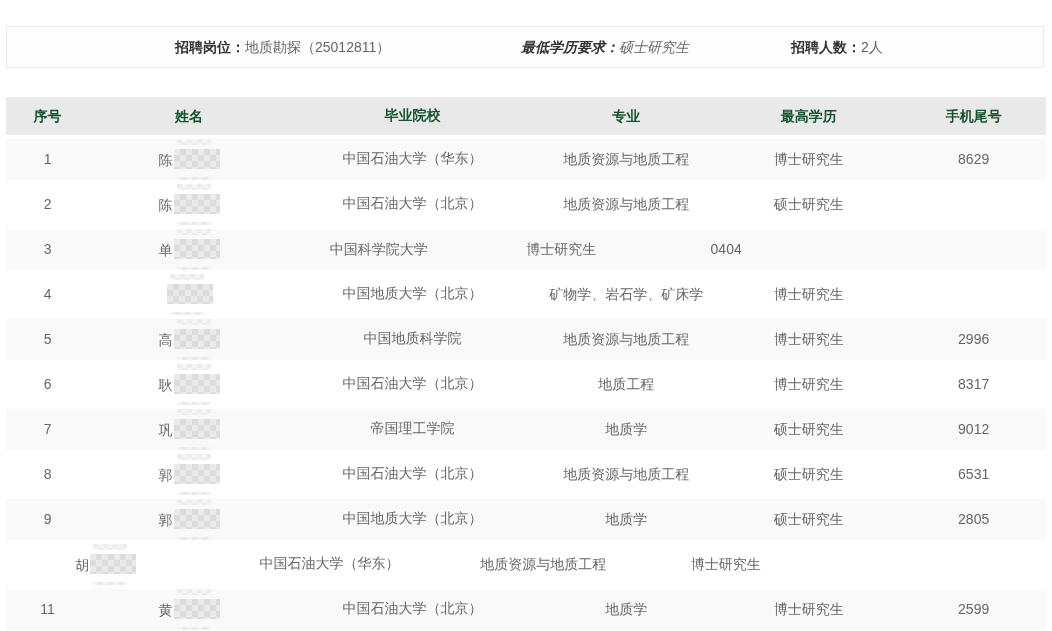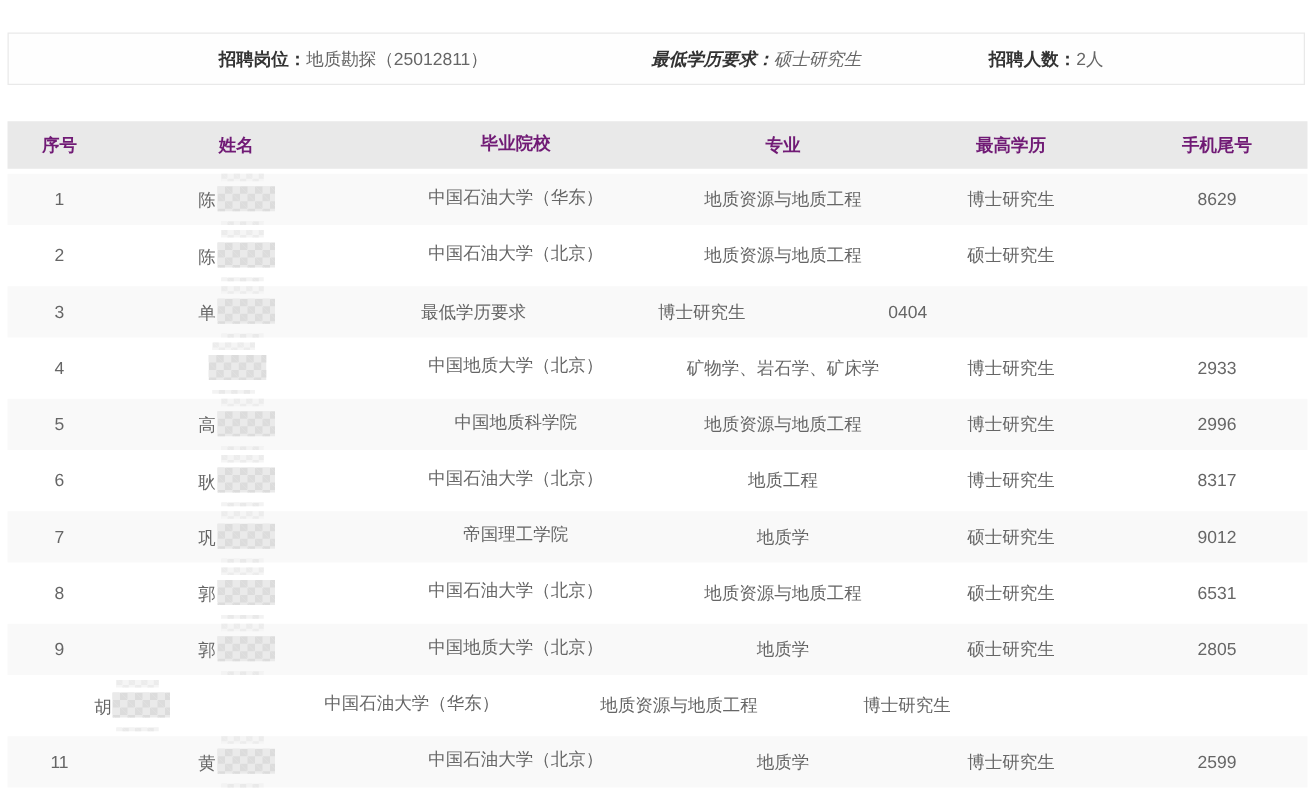--- a/index.html
+++ b/index.html
@@ -20,21 +20,21 @@
   .info-item .lbl{font-weight:bold;color:#333;}
   .info-item.pos1{left:168px;}
   .info-item.pos2{left:514px;font-style:italic;}
   .info-item.pos3{left:784px;}
   
   .table{
     position:absolute;left:6px;top:97px;width:1040px;
   }
   .thead{
     display:flex;height:38px;line-height:38px;background:#e9e9e9;
-    font-size:14px;font-weight:bold;color:#701a75;
+    font-size:14px;font-weight:bold;color:#14532d;
   }
   .trow{
     display:flex;height:41px;line-height:41px;margin-top:4px;
     font-size:14px;color:#666;background:#fff;
   }
   .trow.alt{background:#f9f9f9;}
   .td,.th{
     text-align:center;overflow:hidden;white-space:nowrap;box-sizing:border-box;
   }
   .c-seq   {width:8%;}
@@ -118,34 +118,33 @@
     <div class="td c-school">中国石油大学（北京）</div>
     <div class="td c-major">地质资源与地质工程</div>
     <div class="td c-degree">硕士研究生</div>
   </div>
 
   <div class="trow alt">
     <div class="td c-seq">3</div>
     <div class="td c-name">
       <span class="name-wrap"><span class="nchar">单</span><span class="mosaic"></span></span>
     </div>
-    <div class="td c-major">最低学历要求</div>
+    <div class="td c-major">中国科学院大学</div>
     <div class="td c-degree">博士研究生</div>
     <div class="td c-phone">0404</div>
   </div>
 
   <div class="trow">
     <div class="td c-seq">4</div>
     <div class="td c-name">
       <span class="name-wrap"><span class="nchar"></span><span class="mosaic"></span></span>
     </div>
     <div class="td c-school">中国地质大学（北京）</div>
     <div class="td c-major">矿物学、岩石学、矿床学</div>
     <div class="td c-degree">博士研究生</div>
-    <div class="td c-phone">2933</div>
   </div>
 
   <div class="trow alt">
     <div class="td c-seq">5</div>
     <div class="td c-name">
       <span class="name-wrap"><span class="nchar">高</span><span class="mosaic"></span></span>
     </div>
     <div class="td c-school">中国地质科学院</div>
     <div class="td c-major">地质资源与地质工程</div>
     <div class="td c-degree">博士研究生</div>

